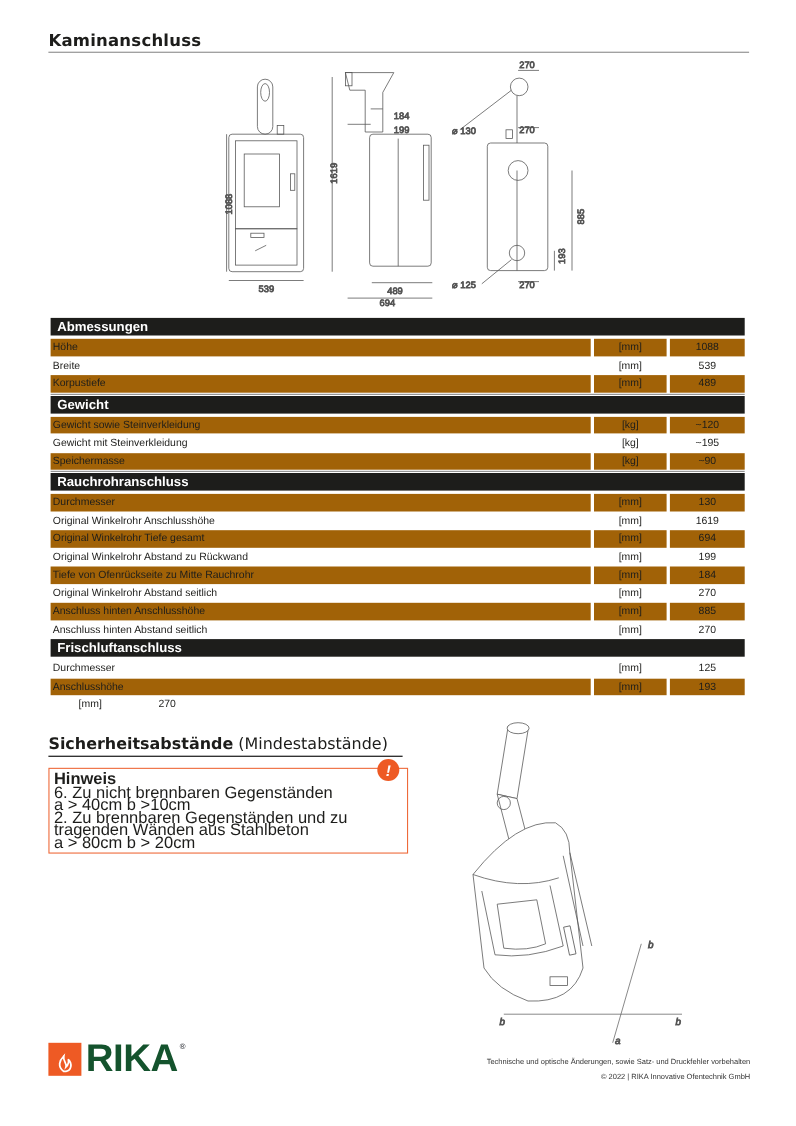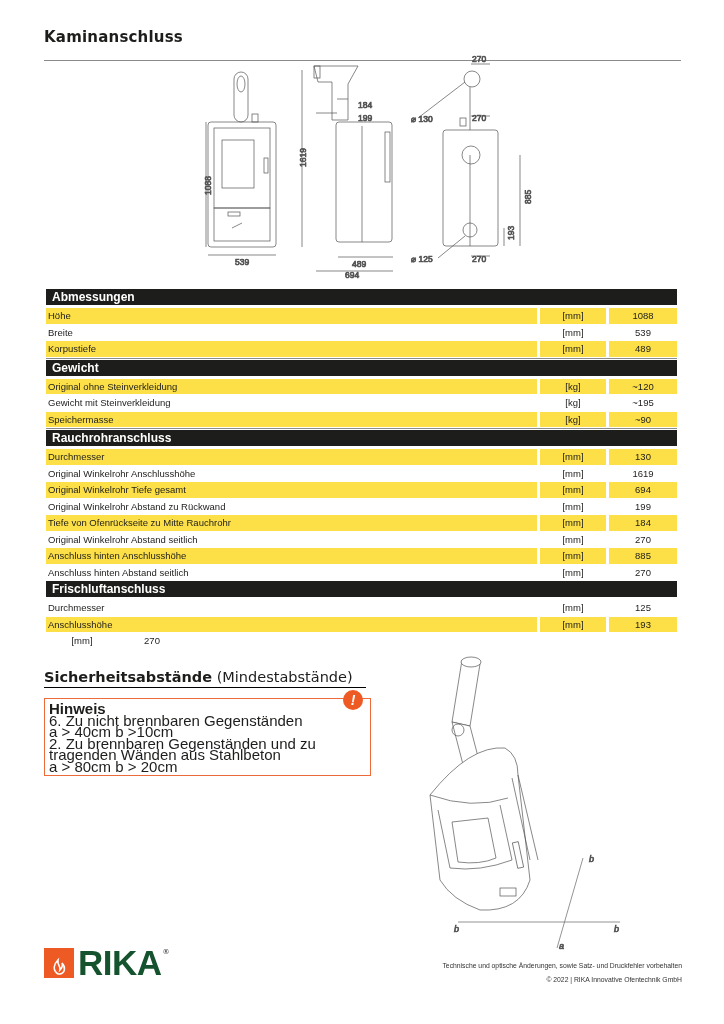--- a/index.html
+++ b/index.html
@@ -1,26 +1,26 @@
 <!DOCTYPE html>
 <html><head>
 <meta charset="utf-8">
 <style>
   html, body { margin:0; padding:0; background:#fff; }
   body { width:724px; height:1024px; position:relative; overflow:hidden; font-family:"DejaVu Sans", sans-serif; color:#1d1d1b; }
-  .h1 { position:absolute; left:44px; top:28px; width:637px; font-size:15px; letter-spacing:0.2px; border-bottom:1px solid #8a8a8a; padding-bottom:14px; font-weight:600; }
+  .h1 { position:absolute; left:44px; top:28px; width:637px; font-size:15px; letter-spacing:0.2px; border-bottom:1px solid #8a8a8a; padding-bottom:1px; font-weight:600; }
   .drawings { position:absolute; left:190px; top:50px; width:350px; height:230px; }
   .drawings svg text { font-family:"Liberation Sans", sans-serif; font-size:8.5px; fill:#333; }
   .table { position:absolute; left:46px; top:289px; width:631px; }
   .sec-head { background:#1d1d1b; color:#fff; font-family:"Liberation Sans", sans-serif; font-weight:bold; font-size:12px; height:16px; line-height:16px; padding-left:6px; margin-bottom:3px; }
   .row { display:flex; height:15.5px; line-height:15.5px; font-family:"Liberation Sans", sans-serif; font-size:9.5px; margin-bottom:1px; }
   .row .lbl { flex:1; padding-left:2px; }
   .row .unit { width:66px; text-align:center; margin-left:3px; }
   .row .val { width:68px; text-align:center; margin-left:3px; }
-  .row.shade .lbl, .row.shade .unit, .row.shade .val { background:#fde047; }
+  .row.shade .lbl, .row.shade .unit, .row.shade .val { background:#a16207; }
   .sec-end { border-top:1px solid #8a8a8a; margin-bottom:1px; }
   .h2 { position:absolute; left:44px; top:669px; width:322px; font-size:14.5px; border-bottom:1px solid #000000; padding-bottom:2px; }
   .h2 b { font-weight:600; }
   .h2 span.light { font-weight:normal; }
   .notice { position:absolute; left:44px; top:698px; width:318px; border:1.5px solid #ee6a3a; padding:4px 3px 3px 4px; font-family:"Liberation Sans", sans-serif; font-size:15px; line-height:11.5px; }
   .notice .t { font-weight:bold; }
   .warn { position:absolute; left:343px; top:690px; width:20px; height:20px; border-radius:50%; background:#ee5a24; color:#fff; font-weight:bold; font-style:italic; text-align:center; line-height:20px; font-size:14px; font-family:"Liberation Sans", sans-serif; }
   .iso { position:absolute; left:400px; top:650px; width:230px; height:310px; }
   .iso text { font-family:"Liberation Sans", sans-serif; font-style:italic; font-size:9px; fill:#333; }
   .logo { position:absolute; left:44px; top:948px; display:flex; align-items:center; }
@@ -114,21 +114,21 @@
     </div>
   <div class="row shade">
       <span class="lbl">Korpustiefe</span>
       <span class="unit">[mm]</span>
       <span class="val">489</span>
     </div>
   <div class="sec-end"></div>
 
   <div class="sec-head">Gewicht</div>
   <div class="row shade">
-      <span class="lbl">Original ohne Steinverkleidung</span>
+      <span class="lbl">Gewicht sowie Steinverkleidung</span>
       <span class="unit">[kg]</span>
       <span class="val">~120</span>
     </div>
   <div class="row">
       <span class="lbl">Gewicht mit Steinverkleidung</span>
       <span class="unit">[kg]</span>
       <span class="val">~195</span>
     </div>
   <div class="row shade">
       <span class="lbl">Speichermasse</span>

